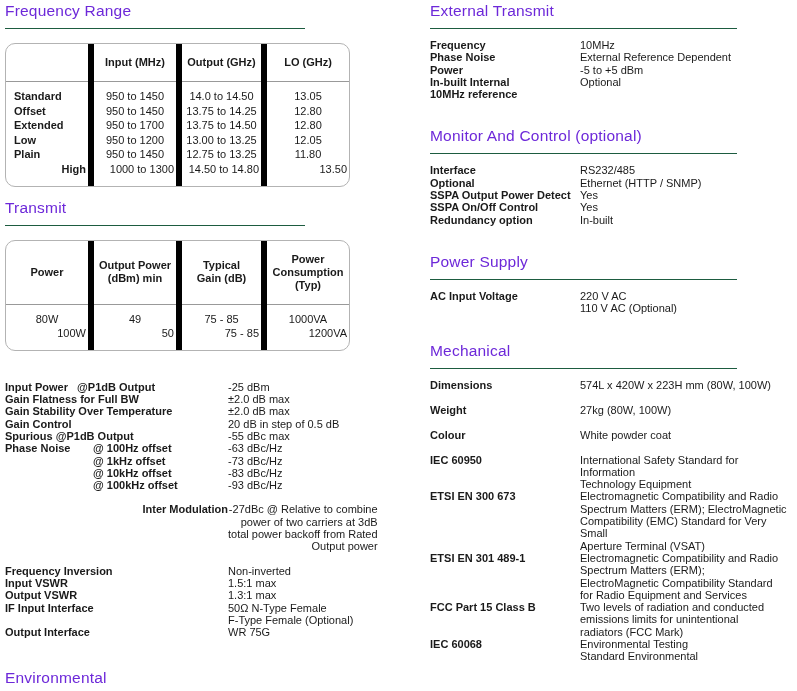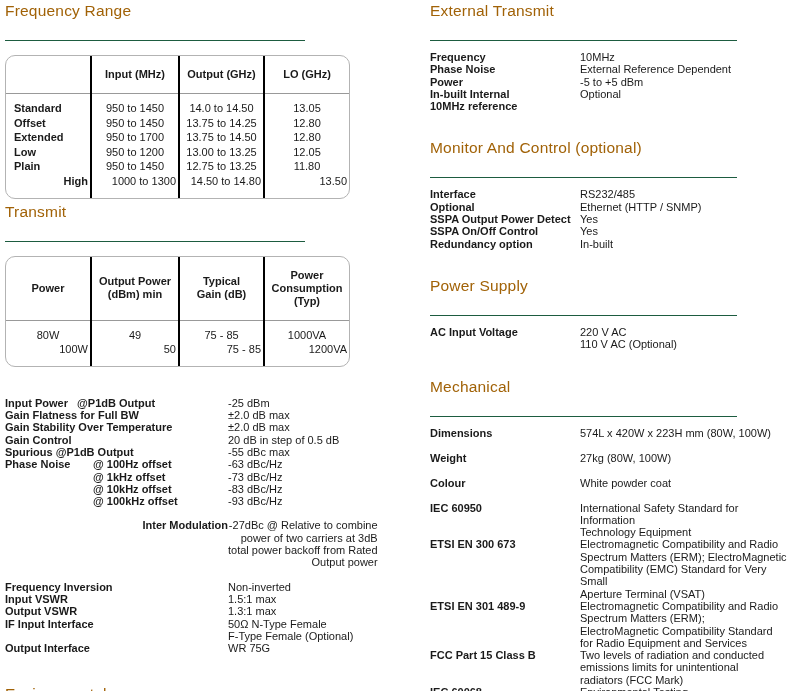--- a/index.html
+++ b/index.html
@@ -7,43 +7,43 @@
   body {
     width: 797px; height: 691px; overflow: hidden; position: relative;
     font-family: "Liberation Sans", "DejaVu Sans", sans-serif;
     font-size: 11px; color: #1a1a1a;
   }
   .col { position: absolute; top: 2px; }
   .col-left  { left: 5px;  width: 396px; }
   .col-right { left: 430px; width: 362px; }
 
   .section-title {
-    font-size: 15.5px; font-weight: 400; color: #a16207;
-    border-bottom: 1px solid #1d5c40; padding-bottom: 20px;
+    font-size: 15.5px; font-weight: 400; color: #6d28d9;
+    border-bottom: 1px solid #1d5c40; padding-bottom: 8px;
     letter-spacing: 0.2px;
   }
   .col-left  .section-title { width: 300px; }
   .col-right .section-title { width: 307px; }
 
   
   .spec-table-wrap {
     border: 1px solid #b3b3b3; border-radius: 10px; overflow: hidden;
     width: 345px; margin-top: 14px; background: #fff;
   }
   table.spec-table { border-collapse: collapse; width: 100%; table-layout: fixed; }
   .spec-table th {
     font-weight: 700; text-align: center; vertical-align: middle;
     padding: 12px 2px; border-bottom: 1px solid #999;
     white-space: pre-line; line-height: 13px;
   }
   .spec-table td {
     text-align: center; line-height: 14.6px; padding: 0 2px;
   }
   .spec-table td.rowname { text-align: left; padding-left: 8px; font-weight: 700; }
-  .spec-table th + th, .spec-table td + td { border-left: 2px solid #000000; }
+  .spec-table th + th, .spec-table td + td { border-left: 6px solid #000000; }
   .spec-table tr.first td { padding-top: 7px; }
   .spec-table tr.last  td { padding-bottom: 9px; text-align: right; }
   .c0 { width: 85px; } .c1 { width: 88px; } .c2 { width: 85px; } .c3 { width: 85px; }
 
   
   .specrow { display: flex; line-height: 12.3px; }
   .specrow .lab { font-weight: 700; white-space: pre-wrap; flex-shrink: 0; }
   .specrow .val { white-space: pre; }
   .col-left  .specrow .lab { width: 223px; }
   .col-right .specrow .lab { width: 150px; }
@@ -114,21 +114,21 @@
         <tr class="last">
           <td class="rowname">High</td>
           <td>1000 to 1300</td>
           <td>14.50 to 14.80</td>
           <td>13.50</td>
         </tr>
       </tbody>
     </table>
   </div>
 
-  <div class="section-title" style="margin-top:4px">Transmit</div>
+  <div class="section-title" style="margin-top:12px">Transmit</div>
 
   <div class="spec-table-wrap">
     <table class="spec-table">
       <thead>
         <tr>
           <th class="c0">Power</th>
           <th class="c1">Output Power
 (dBm) min</th>
           <th class="c2">Typical
 Gain (dB)</th>
@@ -308,21 +308,21 @@
 Technology Equipment</span>
     </div>
     <div class="specrow">
       <span class="lab">ETSI EN 300 673</span>
       <span class="val">Electromagnetic Compatibility and Radio
 Spectrum Matters (ERM); ElectroMagnetic
 Compatibility (EMC) Standard for Very Small
 Aperture Terminal (VSAT)</span>
     </div>
     <div class="specrow">
-      <span class="lab">ETSI EN 301 489-9</span>
+      <span class="lab">ETSI EN 301 489-1</span>
       <span class="val">Electromagnetic Compatibility and Radio
 Spectrum Matters (ERM);
 ElectroMagnetic Compatibility Standard
 for Radio Equipment and Services</span>
     </div>
     <div class="specrow">
       <span class="lab">FCC Part 15 Class B</span>
       <span class="val">Two levels of radiation and conducted
 emissions limits for unintentional
 radiators (FCC Mark)</span>

